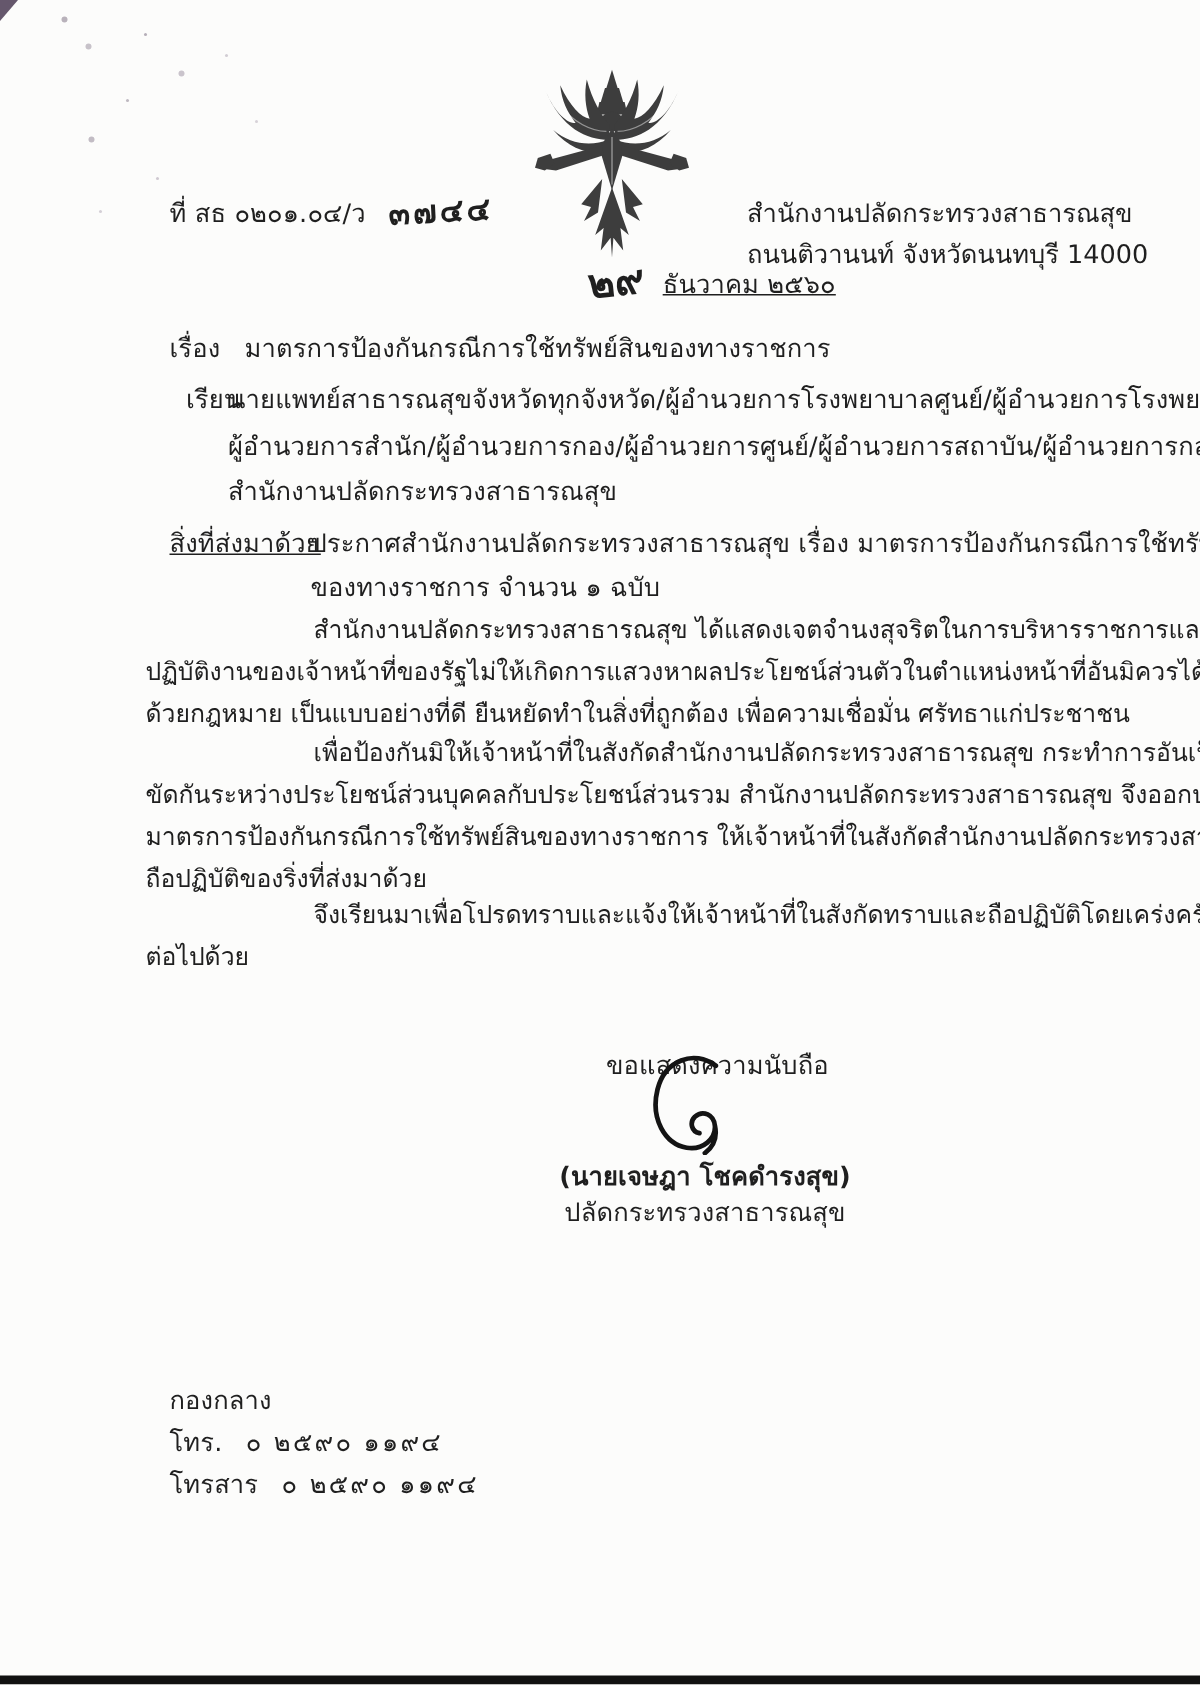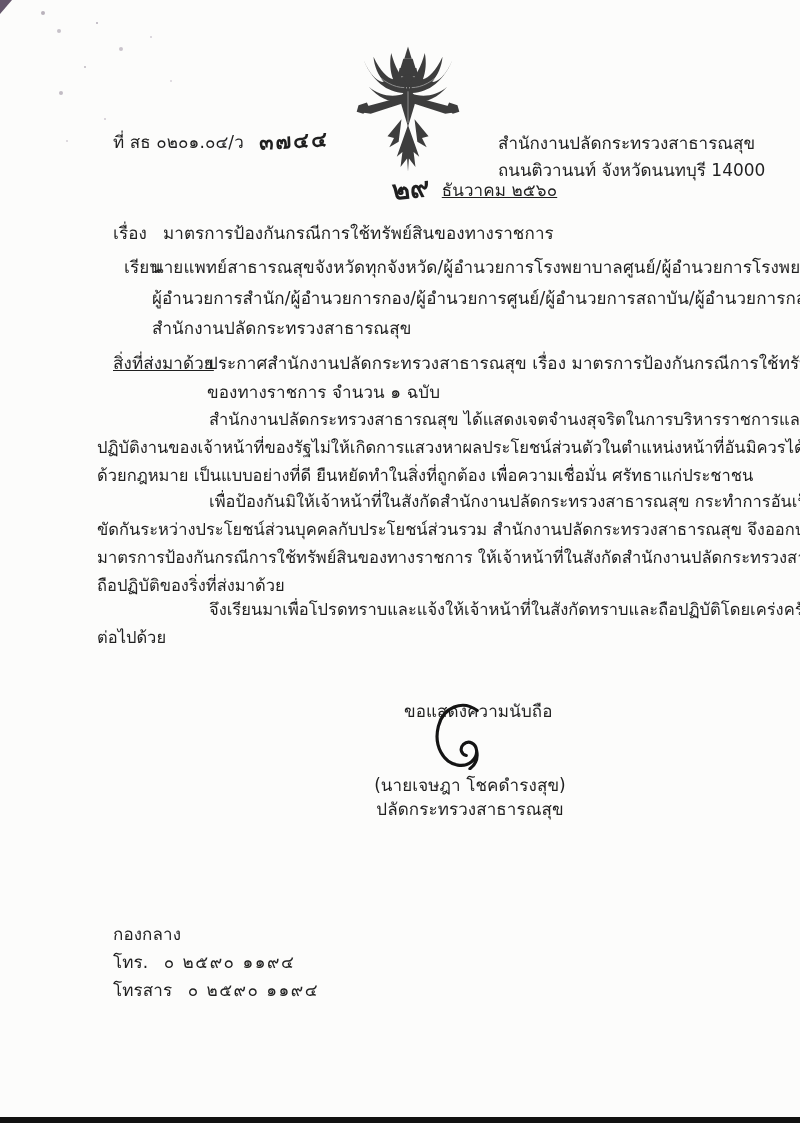--- a/index.html
+++ b/index.html
@@ -59,21 +59,21 @@
   #to-line2      { left: 152px; top: 285px; }
   #to-line3      { left: 152px; top: 315px; }
   #attach-label  { left: 113px; top: 350px; text-decoration: underline; }
   #attach-line1  { left: 207px; top: 350px; }
   #attach-line2  { left: 207px; top: 379px; }
   #paragraph1 { top: 406px; }
   #paragraph2 { top: 488px; }
   #paragraph3 { top: 596px; }
   #closing { left: 404px; top: 654px; margin-top: 44px; }
   #signature { left: 428px; top: 702px; }
-  #signer-name  { left: 340px; top: 772px; width: 260px; text-align: center; font-weight: 400; }
+  #signer-name  { left: 340px; top: 772px; width: 260px; text-align: center; font-weight: 700; }
   #signer-title { left: 340px; top: 796px; width: 260px; text-align: center; font-weight: 400; }
   #footer-division { left: 113px; top: 921px; }
   #footer-phone    { left: 113px; top: 949px; }
   #footer-fax      { left: 113px; top: 977px; }
   #footer-phone .num, #footer-fax .num { letter-spacing: 1.5px; margin-left: 10px; margin-top: 24px; }
   #emblem { left: 352px; top: 44px; }
   #bottom-bar {
     left: 0; right: 0; bottom: 0;
     height: 6px;
     background: #111;

